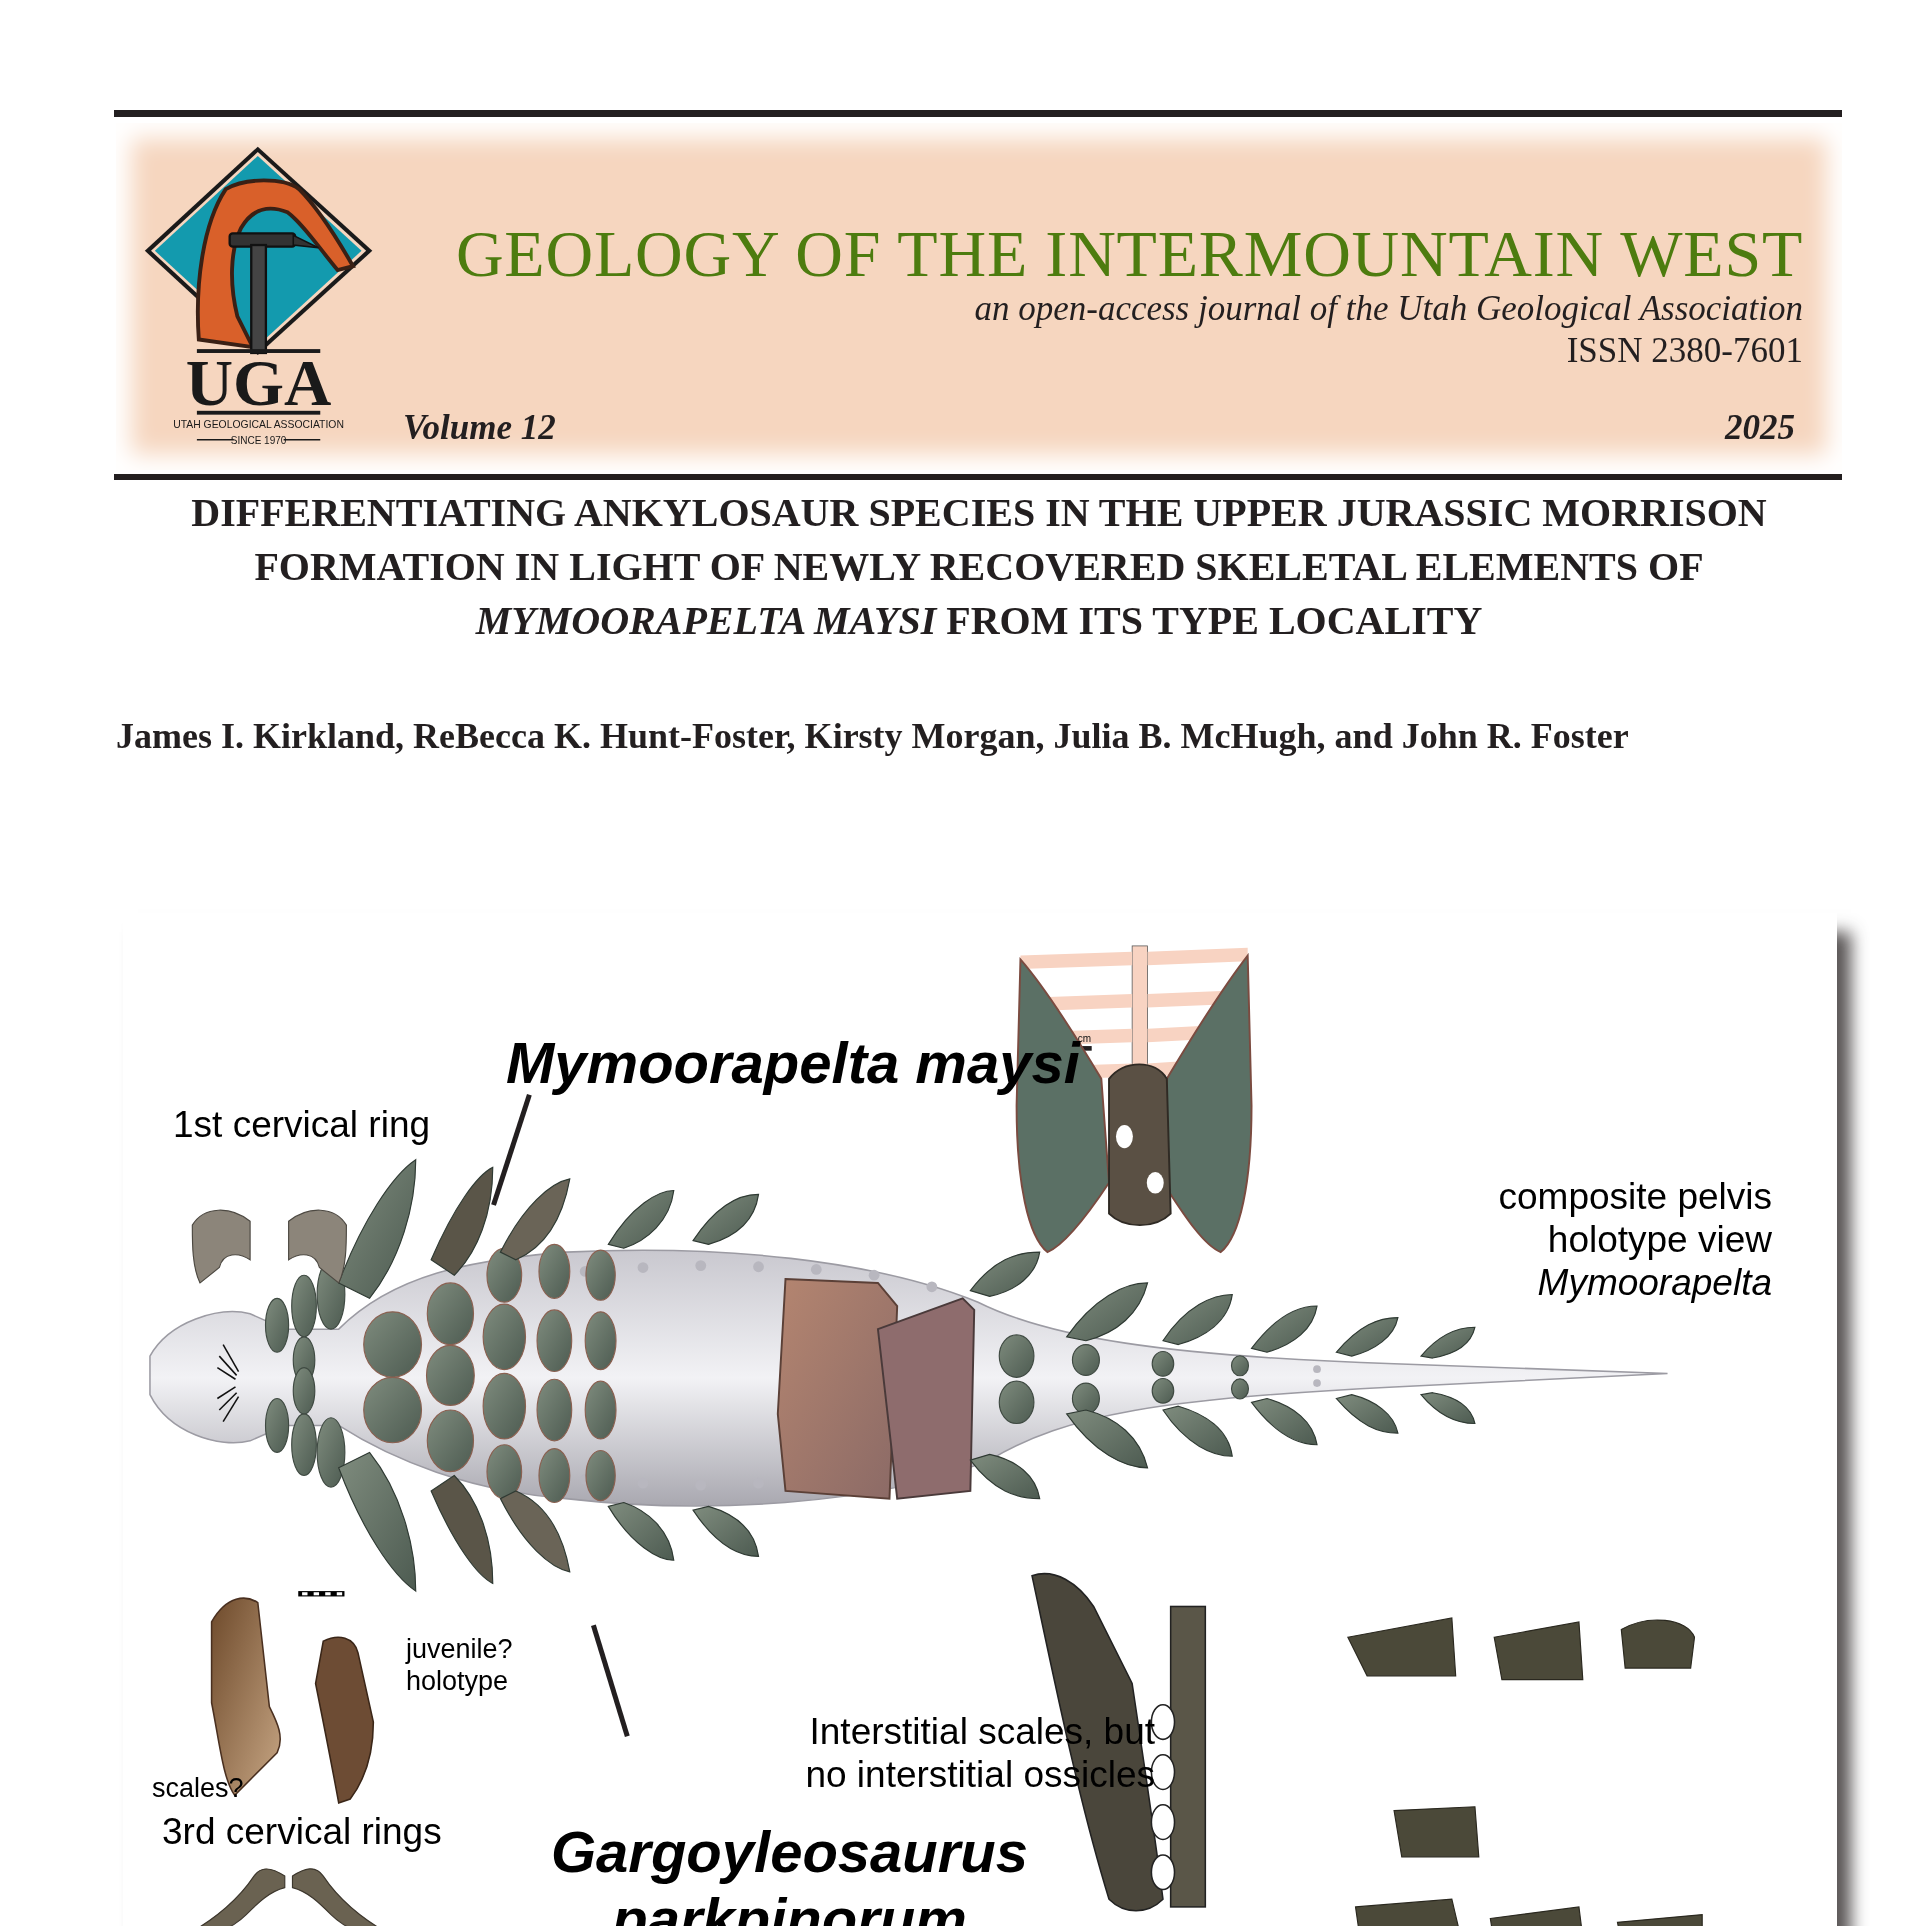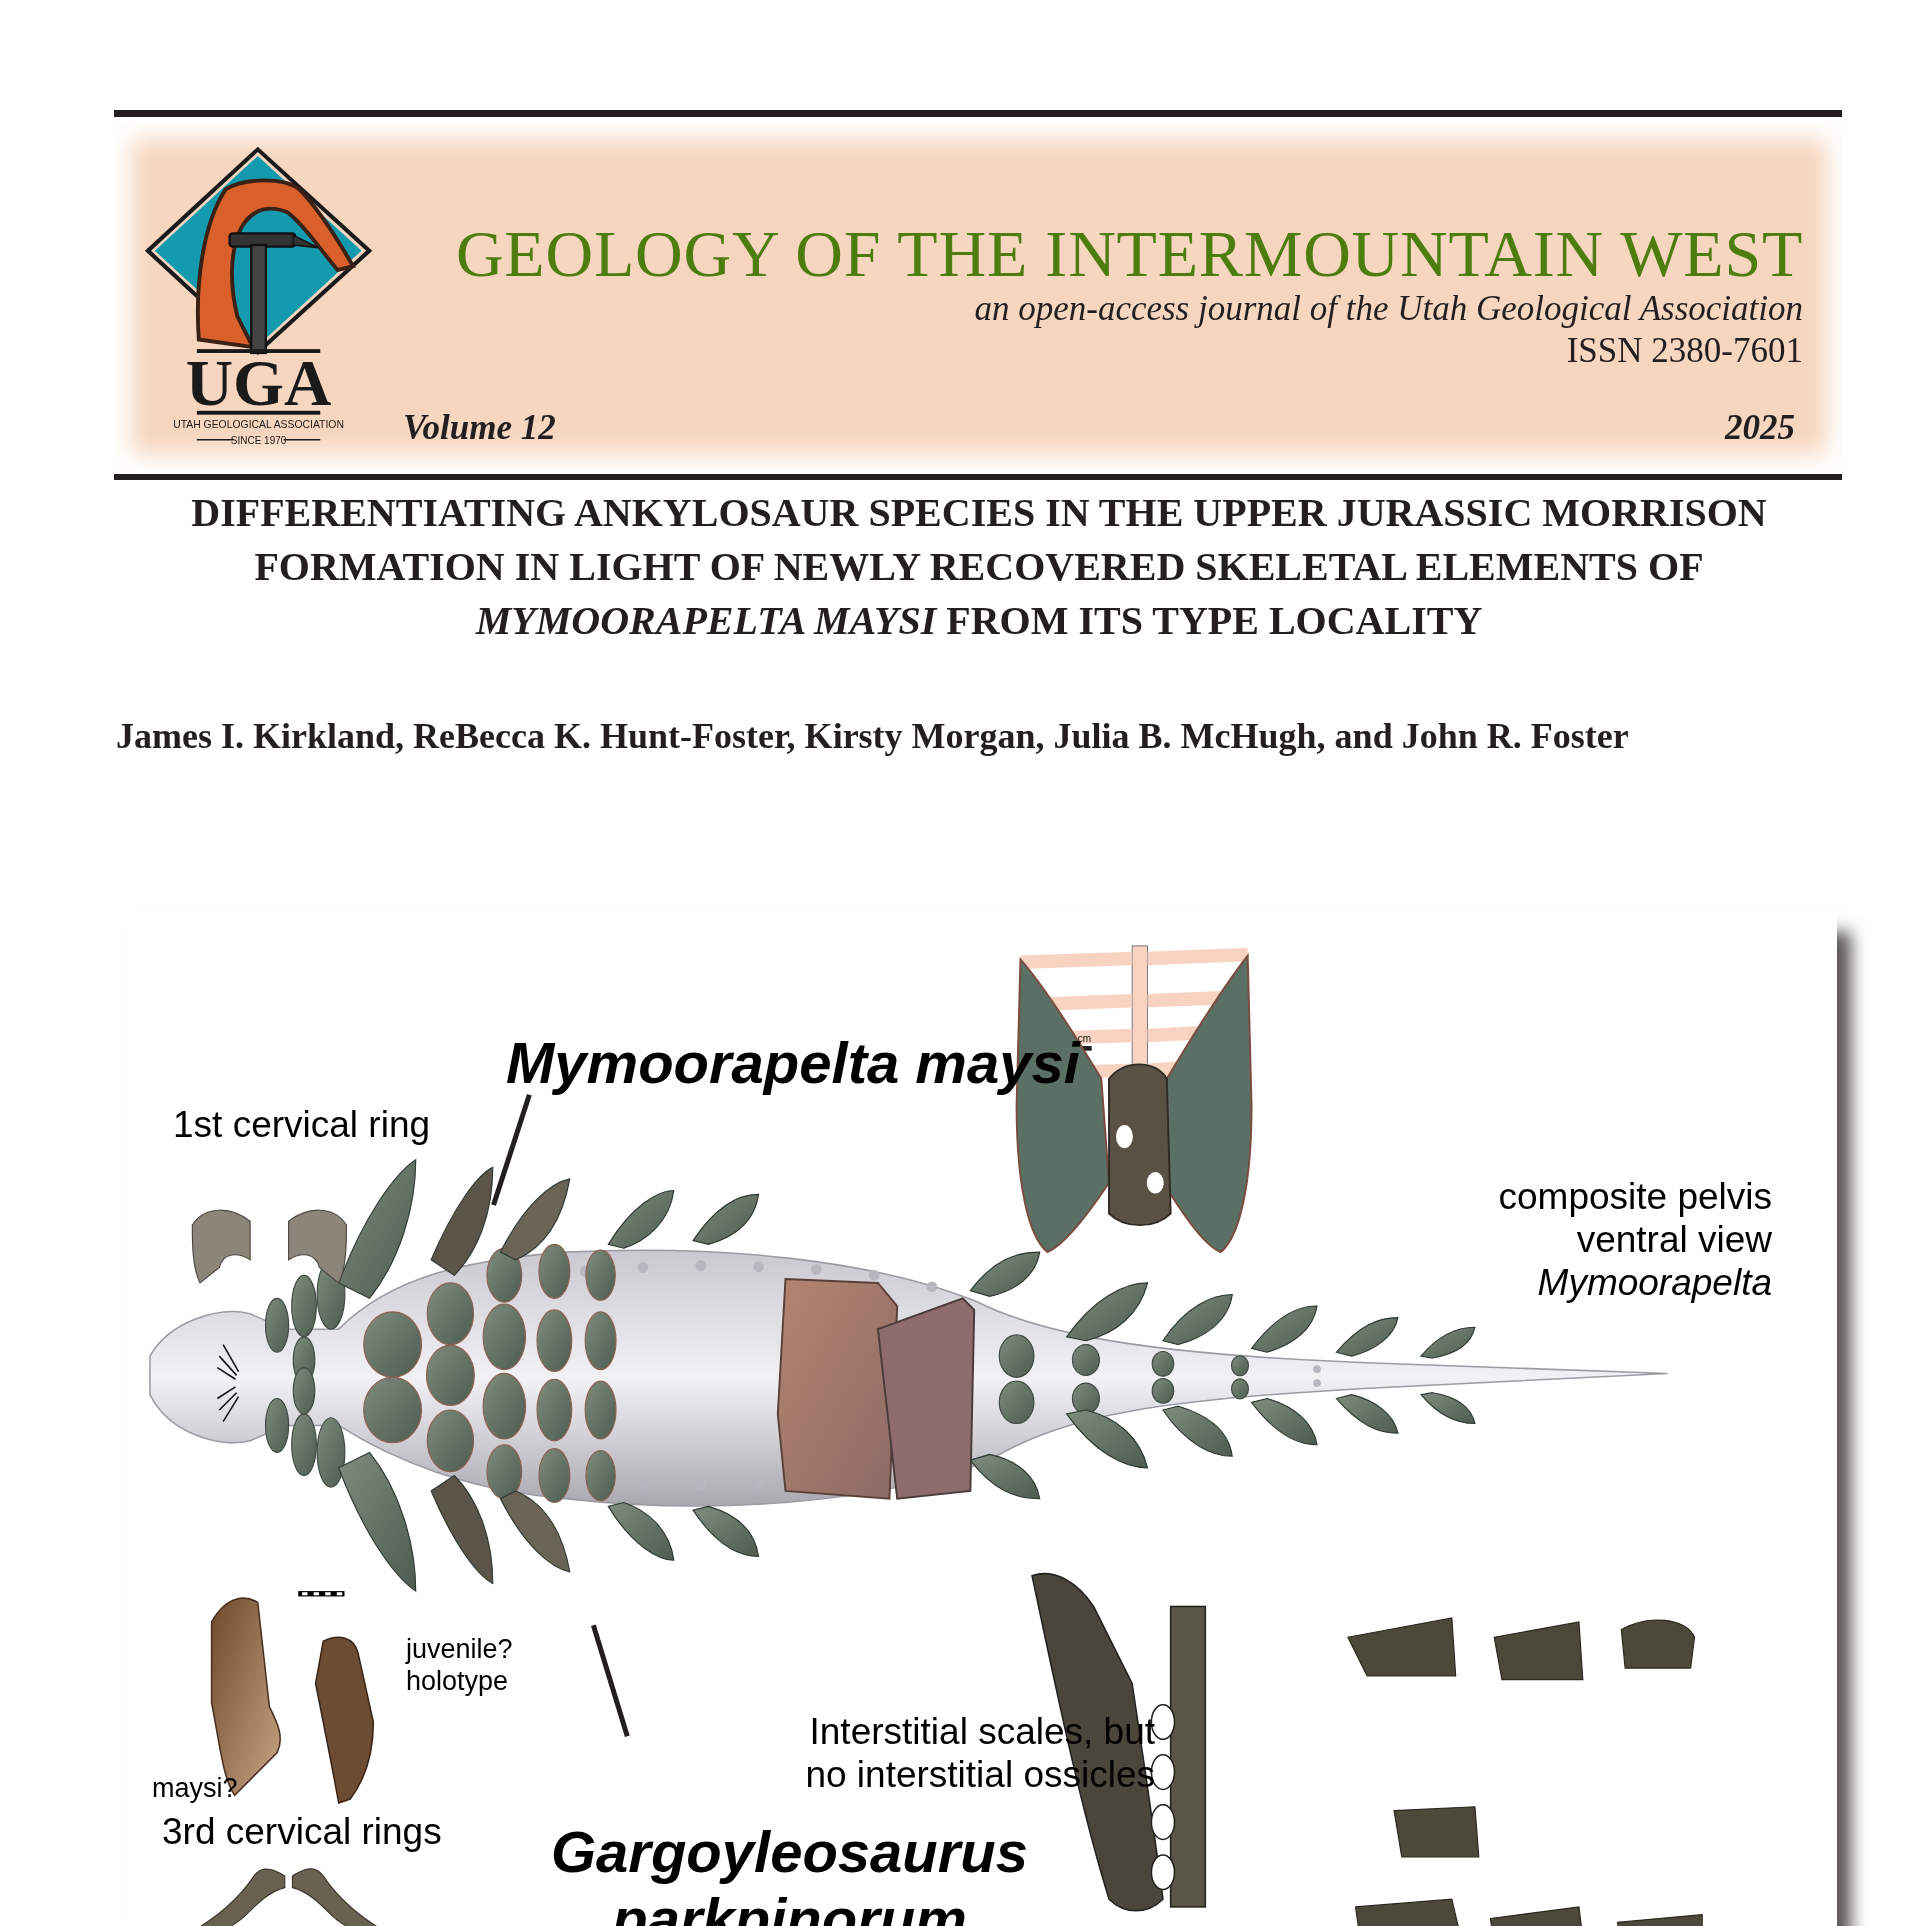--- a/index.html
+++ b/index.html
@@ -261,29 +261,29 @@
   </svg>
 
   <div class="leader" style="left:404px;top:181px;height:116px;transform:rotate(18deg);"></div>
   <div class="leader" style="left:468px;top:713px;height:116px;transform:rotate(-17deg);"></div>
 
   <div class="fig-label fig-species" style="left:383px;top:116px;">Mymoorapelta maysi</div>
   <div class="fig-label" style="left:50px;top:191px;font-size:37px;">1st cervical ring</div>
 
   <div class="fig-label fig-caption" style="left:1341px;top:262px;width:308px;">
     <div>composite pelvis</div>
-    <div>ventral view</div>
+    <div>holotype view</div>
     <div style="font-style:italic;">Mymoorapelta</div>
   </div>
 
   <div class="fig-label fig-small" style="left:283px;top:720px;">
     <div>juvenile?</div>
     <div>holotype</div>
   </div>
-  <div class="fig-label fig-small" style="left:29px;top:859px;">maysi?</div>
+  <div class="fig-label fig-small" style="left:29px;top:859px;">scales?</div>
   <div class="fig-label" style="left:39px;top:898px;font-size:37px;">3rd cervical rings</div>
 
   <div class="fig-label fig-caption" style="left:570px;top:797px;width:462px;">
     <div>Interstitial scales, but</div>
     <div>no interstitial ossicles</div>
   </div>
 
   <div class="fig-label fig-species" style="left:428px;top:905px;line-height:67px;text-align:center;">
     <div>Gargoyleosaurus</div>
     <div>parkpinorum</div>

